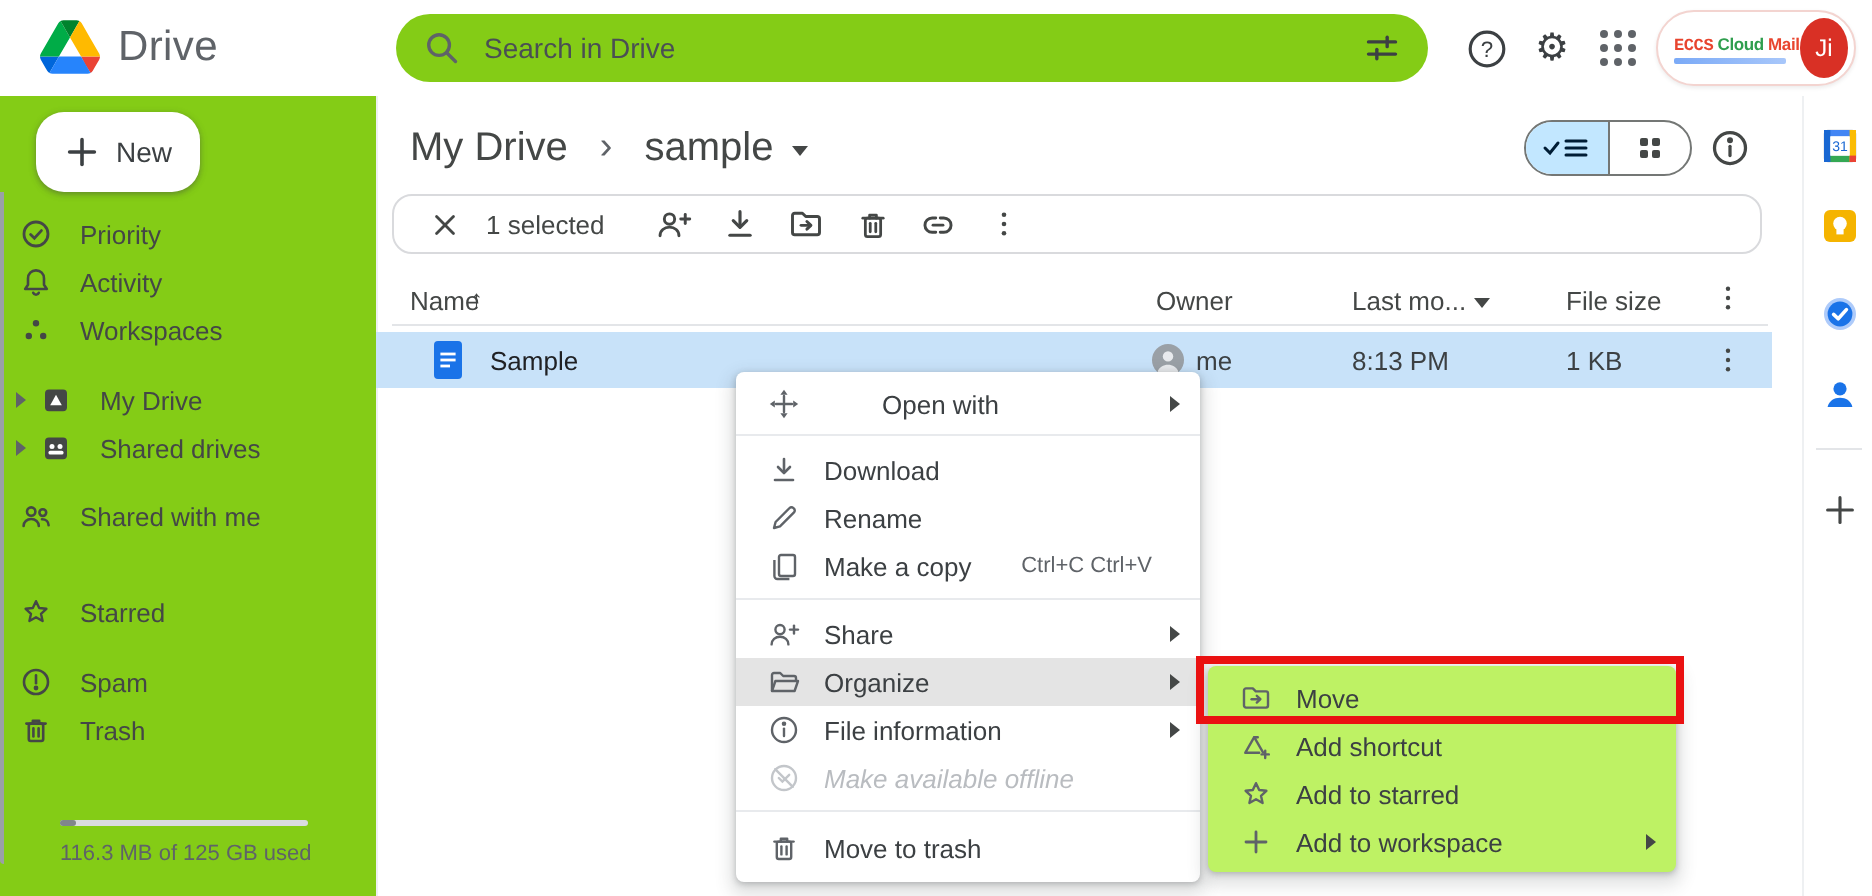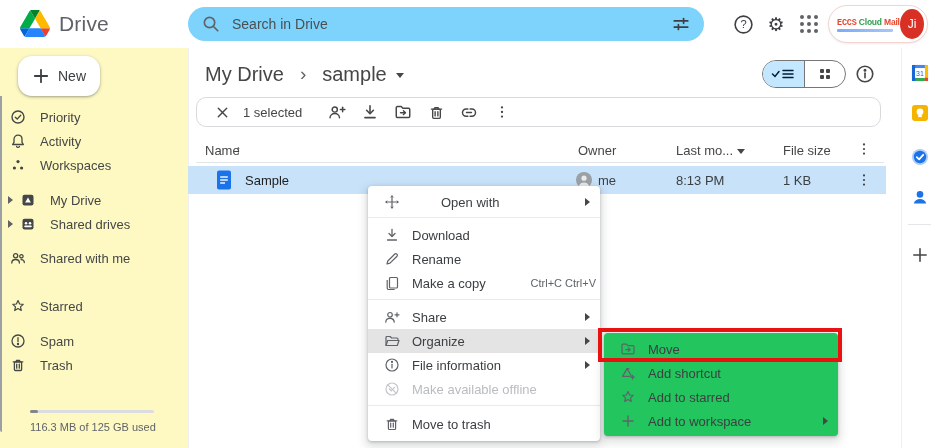--- a/index.html
+++ b/index.html
@@ -4,40 +4,40 @@
 <style>
   * { margin:0; padding:0; box-sizing:border-box; }
   html,body { width:936px; height:448px; overflow:hidden; background:#fff;
     font-family:"Liberation Sans", sans-serif; }
   .app { position:relative; width:936px; height:448px; background:#fff; overflow:hidden; }
 
   
   .header { position:absolute; left:0; top:0; width:936px; height:48px; background:#fff; }
   .logo-wrap { position:absolute; left:20px; top:10px; display:flex; align-items:center; gap:9px; }
   .logo-wrap .appname { font-size:21px; color:#5f6368; letter-spacing:.2px; }
-  .searchbar { position:absolute; left:188px; top:7px; width:516px; height:34px;
-    background:#7dd3fc; border-radius:17px; display:flex; align-items:center; padding:0 14px; gap:12px; }
+  .searchbar { position:absolute; left:198px; top:7px; width:516px; height:34px;
+    background:#84cc16; border-radius:17px; display:flex; align-items:center; padding:0 14px; gap:12px; }
   .searchbar .q { font-size:14px; color:#4a4f54; flex:1; }
   .hdr-ic { position:absolute; top:12px; width:24px; height:24px; display:flex; align-items:center;
     justify-content:center; color:#3c4043; }
   .gear-glyph { font-family:"DejaVu Sans", sans-serif; font-size:19px; line-height:1; color:#3c4043; }
   .apps-grid { display:grid; grid-template-columns:repeat(3,4px); grid-gap:3px; }
   .apps-grid span { width:4px; height:4px; border-radius:50%; background:#5f6368; }
   .profile-pill { position:absolute; left:828px; top:5px; width:100px; height:38px; background:#fff;
     border:1px solid #f3d4d0; border-radius:19px; display:flex; align-items:center;
     padding:2px 3px 2px 8px; box-shadow:0 1px 2px rgba(0,0,0,.08); }
   .acct-text { display:flex; flex-direction:column; width:60px; }
   .acct-name { font-size:8.5px; font-weight:bold; white-space:nowrap; letter-spacing:-.2px; }
   .acct-name .w1{color:#e8452f;font-family:Liberation Mono, monospace;} .acct-name .w2{color:#2f9e4e;} .acct-name .w3{color:#e8452f;}
   .acct-tag { margin-top:1px; height:3px; width:56px; background:linear-gradient(90deg,#7baaf7,#a8c7fa); border-radius:1px; }
   .avatar { width:30px; height:30px; border-radius:50%; background:#d93025; color:#fff;
     font-size:12px; display:flex; align-items:center; justify-content:center; margin-left:3px; }
 
   
-  .sidebar { position:absolute; left:0; top:48px; width:188px; height:400px; background:#fef9c3; }
+  .sidebar { position:absolute; left:0; top:48px; width:188px; height:400px; background:#84cc16; }
   .new-btn { position:absolute; left:18px; top:8px; width:82px; height:40px; background:#fff;
     border-radius:14px; box-shadow:0 1px 2px rgba(60,64,67,.3), 0 1px 3px 1px rgba(60,64,67,.15);
     display:flex; align-items:center; justify-content:center; gap:8px; font-size:14px; color:#3c4043; }
   .nav-item { position:absolute; left:0; width:188px; height:24px; display:flex; align-items:center; }
   .nav-item .expander { width:20px; display:flex; justify-content:center; }
   .nav-item .tri { width:0; height:0; border-left:5px solid #5f6368; border-top:4px solid transparent;
     border-bottom:4px solid transparent; }
   .nav-item .nico { width:16px; height:16px; margin-left:10px; color:#444746; flex:0 0 auto; }
   .nav-item.has-exp .nico { margin-left:0; }
   .nav-item .nlabel { margin-left:14px; font-size:13px; color:#444746; }
@@ -91,29 +91,29 @@
   .file-row .fmod { position:absolute; left:488px; top:7px; font-size:13px; color:#3c4043; }
   .file-row .fsize { position:absolute; left:595px; top:7px; font-size:13px; color:#3c4043; }
   .file-row .rmenu { position:absolute; left:668px; top:6px; width:16px; height:16px; color:#444746; }
 
   
   .ctx-menu { position:absolute; left:368px; top:186px; width:232px; height:255px; background:#fff;
     border-radius:4px; box-shadow:0 1px 3px rgba(60,64,67,.3), 0 4px 8px 3px rgba(60,64,67,.15); z-index:5; }
   .m-row { position:absolute; left:0; width:232px; height:24px; display:flex; align-items:center; }
   .m-row .mico { width:16px; height:16px; margin-left:16px; color:#5f6368; flex:0 0 auto; }
   .m-row .mlabel { margin-left:12px; font-size:13px; color:#3c4043; }
-  .m-row .mshort { margin-left:auto; margin-right:4px; font-size:11px; color:#5f6368; }
+  .m-row .mshort { margin-left:auto; margin-right:24px; font-size:11px; color:#5f6368; }
   .m-row .marrow { margin-left:auto; margin-right:10px; width:0; height:0; border-left:5px solid #444746;
     border-top:4px solid transparent; border-bottom:4px solid transparent; }
   .m-row.hl { background:#e4e4e4; }
   .m-row.disabled .mlabel { color:#b9bcc0; }
   .m-row.disabled .mico { color:#c3c6ca; }
   .m-div { position:absolute; left:0; width:232px; height:1px; background:#e8eaed; }
 
-  .sub-menu { position:absolute; left:604px; top:333px; width:234px; height:103px; background:#22c55e;
+  .sub-menu { position:absolute; left:604px; top:333px; width:234px; height:103px; background:#bef264;
     border-radius:4px; box-shadow:0 1px 3px rgba(60,64,67,.3), 0 4px 8px 3px rgba(60,64,67,.15); z-index:6; }
   .s-row { position:absolute; left:0; width:234px; height:24px; display:flex; align-items:center; }
   .s-row .mico { width:16px; height:16px; margin-left:16px; color:#5f6368; flex:0 0 auto; }
   .s-row .mlabel { margin-left:12px; font-size:13px; color:#3c4043; }
   .s-row .marrow { margin-left:auto; margin-right:10px; width:0; height:0; border-left:5px solid #444746;
     border-top:4px solid transparent; border-bottom:4px solid transparent; }
   .red-box { position:absolute; left:598px; top:328px; width:244px; height:34px;
     border:4px solid #ea1111; z-index:7; }
 
   
@@ -476,21 +476,21 @@
     </div>
     <div class="m-row" style="top:167px;">
       <svg class="mico" viewBox="0 0 16 16" fill="none" stroke="currentColor" stroke-width="1.2" stroke-linecap="round">
         <circle cx="8" cy="8" r="6"></circle>
           <line x1="8" y1="7.3" x2="8" y2="11"></line>
           <circle cx="8" cy="4.9" r="0.55" fill="currentColor"></circle>
       </svg>
       <span class="mlabel">File information</span>
       <span class="marrow"></span>
     </div>
-    <div class="m-row disabled" style="top:191px;">
+    <div class="m-row disabled" style="top:191px;font-style:italic;">
       <svg class="mico" viewBox="0 0 16 16" fill="none" stroke="currentColor" stroke-width="1.2" stroke-linecap="round">
         <circle cx="8" cy="8" r="6"></circle>
           <polyline points="5.4 8 7.2 9.8 10.6 6.4"></polyline>
           <line x1="3.6" y1="3.6" x2="12.4" y2="12.4"></line>
       </svg>
       <span class="mlabel">Make available offline</span>
     </div>
     <div class="m-div" style="top:219px;"></div>
 
     <div class="m-row" style="top:226px;">

